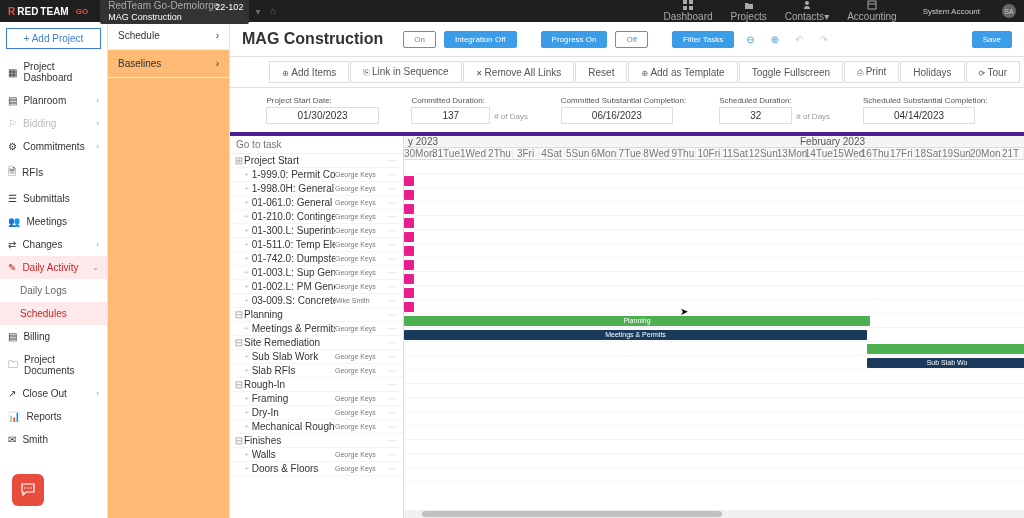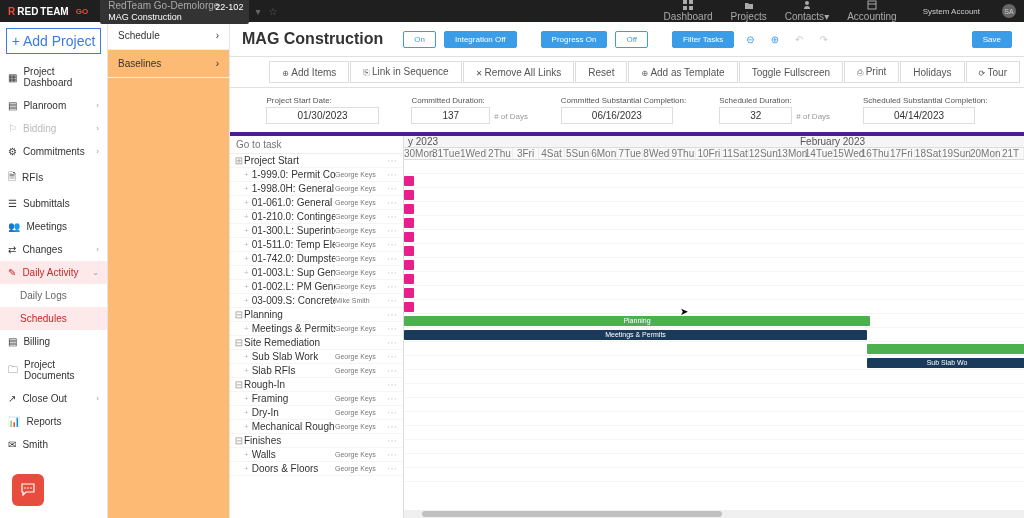--- a/index.html
+++ b/index.html
@@ -11,21 +11,21 @@
 .proj-sel{background:#333;margin-left:12px;padding:2px 30px 2px 8px;border-radius:2px;font-size:8px;line-height:1.2;position:relative}
 .proj-sel .name{color:#fff;font-size:9px}
 .proj-sel .num{position:absolute;right:6px;top:4px;color:#fff;font-size:9px}
 .topnav{margin-left:auto;display:flex;gap:18px;align-items:center;font-size:8px}
 .topnav-item{text-align:center;color:#aaa;cursor:pointer}
 .topnav-item svg{display:block;margin:0 auto 1px}
 .sysacc{color:#ccc;font-size:8px;margin-left:8px}
 .avatar{width:14px;height:14px;border-radius:50%;background:#666;display:inline-flex;align-items:center;justify-content:center;color:#ccc;font-size:7px;margin-left:4px}
 .main{display:flex;height:496px}
 .sidebar{width:108px;background:#fff;border-right:1px solid #e5e5e5;overflow-y:auto}
-.addproj{margin:6px;border:1px solid #3b7dd8;color:#3b7dd8;padding:4px;text-align:center;font-size:14px;cursor:pointer}
+.addproj{margin:6px;border:1px solid #3b7dd8;color:#3b7dd8;padding:4px;text-align:center;font-size:10px;cursor:pointer}
 .nav-item{padding:6px 8px;display:flex;align-items:center;gap:6px;font-size:9px;color:#333;cursor:pointer;position:relative}
 .nav-item.active{background:#fde8ea;color:#c62828}
 .nav-item .chev{margin-left:auto;color:#999;font-size:8px}
 .nav-item.sub{padding-left:20px;font-size:8px;color:#666}
 .nav-item.sub.active{color:#c62828}
 .nav-item.disabled{color:#bbb}
 .midcol{width:122px;background:#fdba74;border-right:1px solid #e5e5e5}
 .mid-item{padding:8px 10px;font-size:9px;color:#333;display:flex;justify-content:space-between;cursor:pointer;border-bottom:1px solid #eee}
 .mid-item.active{background:#fff}
 .content{flex:1;background:#f0f0f0;display:flex;flex-direction:column;overflow:hidden}

